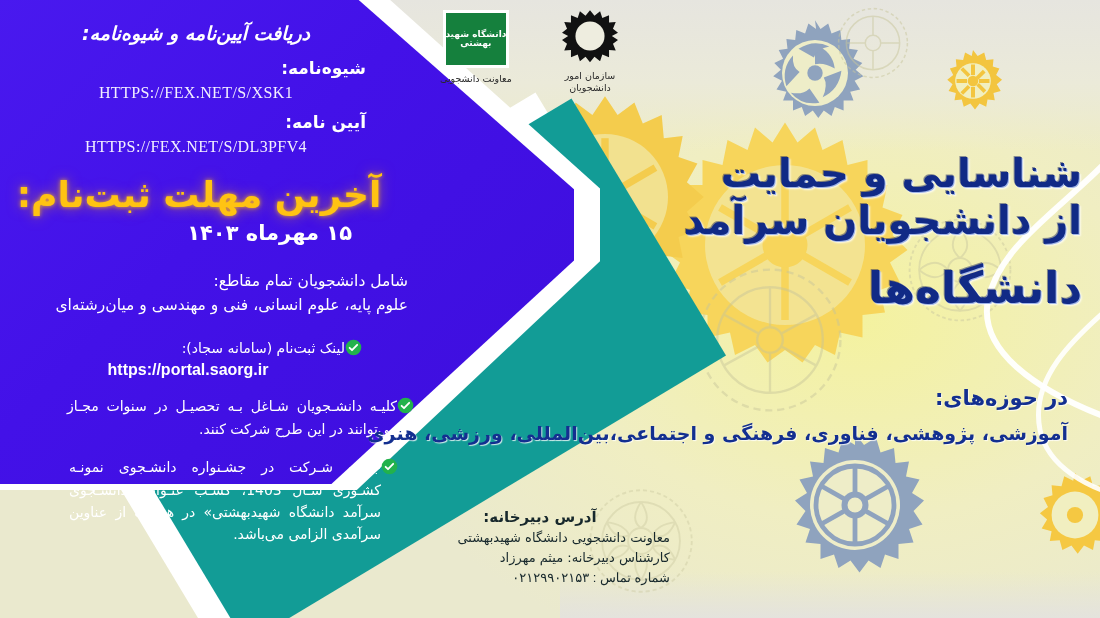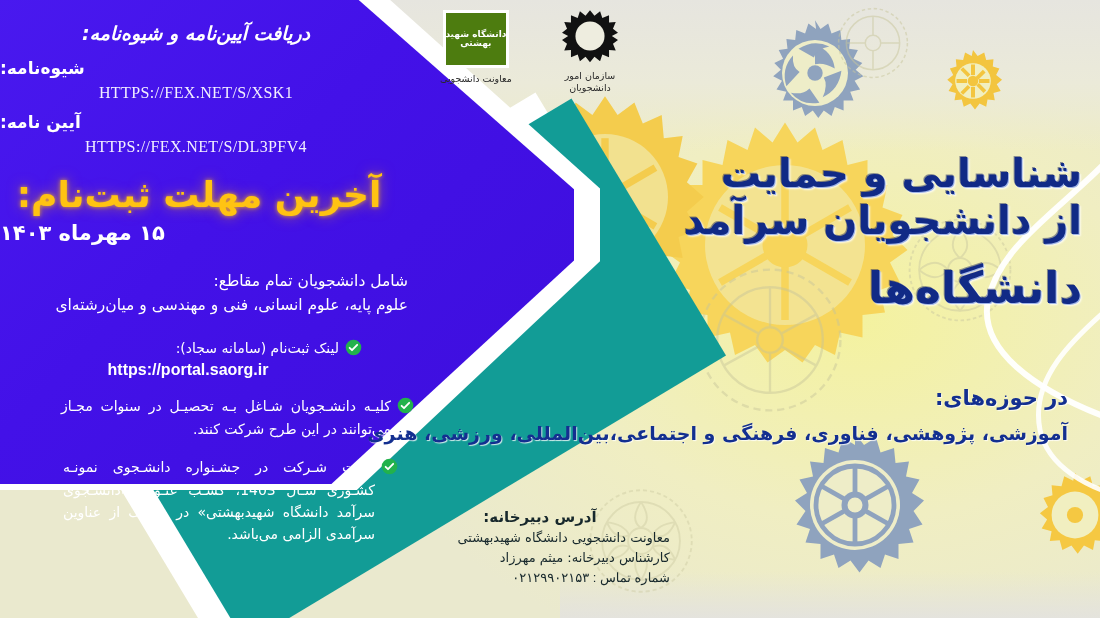--- a/index.html
+++ b/index.html
@@ -58,43 +58,43 @@
     box-sizing:border-box;
     color:#FFFFFF;
   }
 
   .pp-head{
     font-size:19px;font-weight:bold;color:#FFFFFF;
     text-align:center;margin:12px 30px 0 0;letter-spacing:0;font-style:italic;
   }
   .pp-sub{
     font-size:17px;font-weight:bold;color:#FFFFFF;
-    text-align:left;margin:14px 56px 0 0;
+    text-align:right;margin:14px 56px 0 0;
   }
   .pp-url{
     font-family:"Liberation Serif","DejaVu Serif",serif;
     font-size:16px;color:#F3F0FF;text-align:center;
     margin:6px 30px 0 0;letter-spacing:.4px;direction:ltr;
   }
   .pp-deadline{
     font-size:36px;font-weight:bold;color:#FFC312;
     text-align:center;margin:18px 24px 0 0;
     text-shadow:0 0 14px rgba(255,180,0,.55),0 0 4px rgba(255,190,30,.8);
   }
   .pp-date{
     font-size:21px;font-weight:bold;color:#FFFFFF;
-    text-align:left;margin:6px 70px 0 0;
+    text-align:right;margin:6px 70px 0 0;
   }
   .pp-scope{
     font-size:15.5px;color:#FFFFFF;text-align:right;
     margin:24px 14px 0 0;line-height:1.55;
   }
 
   .bullet{
-    display:flex;align-items:flex-start;gap:6px;
+    display:flex;align-items:flex-start;
     direction:rtl;margin:16px 8px 0 0;
   }
   .bullet .tick{
     flex:0 0 auto;width:17px;height:17px;margin-top:2px;
   }
   .bullet .btxt{
     font-size:14px;line-height:1.6;color:#FFFFFF;text-align:justify;
   }
   .bullet.narrow .btxt{width:330px;}
   .bullet.narrow2 .btxt{width:312px;}
@@ -120,21 +120,21 @@
     direction:rtl;text-align:right;color:#17282C;
   }
   .tc-title{font-size:15px;font-weight:bold;text-align:center;margin:0 0 2px 80px;}
   .tc-line{font-size:13px;line-height:1.52;text-align:right;}
   .tc-line.num{font-family:"Liberation Sans",sans-serif;}
 
   
   .logos{position:absolute;left:430px;top:6px;width:220px;height:104px;}
   .logo-sbu{position:absolute;left:10px;top:4px;text-align:center;}
   .logo-sbu .mark{
-    width:66px;height:58px;background:#4d7c0f;margin:0 auto;
+    width:66px;height:58px;background:#15803d;margin:0 auto;
     display:flex;align-items:center;justify-content:center;
     box-shadow:0 0 0 3px #fff inset;
   }
   .logo-sbu .mark span{
     color:#FFFFFF;font-size:9px;line-height:1.05;font-weight:bold;
     text-align:center;direction:rtl;padding:2px;
   }
   .logo-cap{font-size:9.5px;color:#2A2A2A;margin-top:5px;direction:rtl;white-space:nowrap;}
   .logo-org{position:absolute;left:108px;top:2px;text-align:center;width:104px;}
   .logo-org .cap2{font-size:9.5px;color:#2A2A2A;line-height:1.25;direction:rtl;margin-top:2px;}

